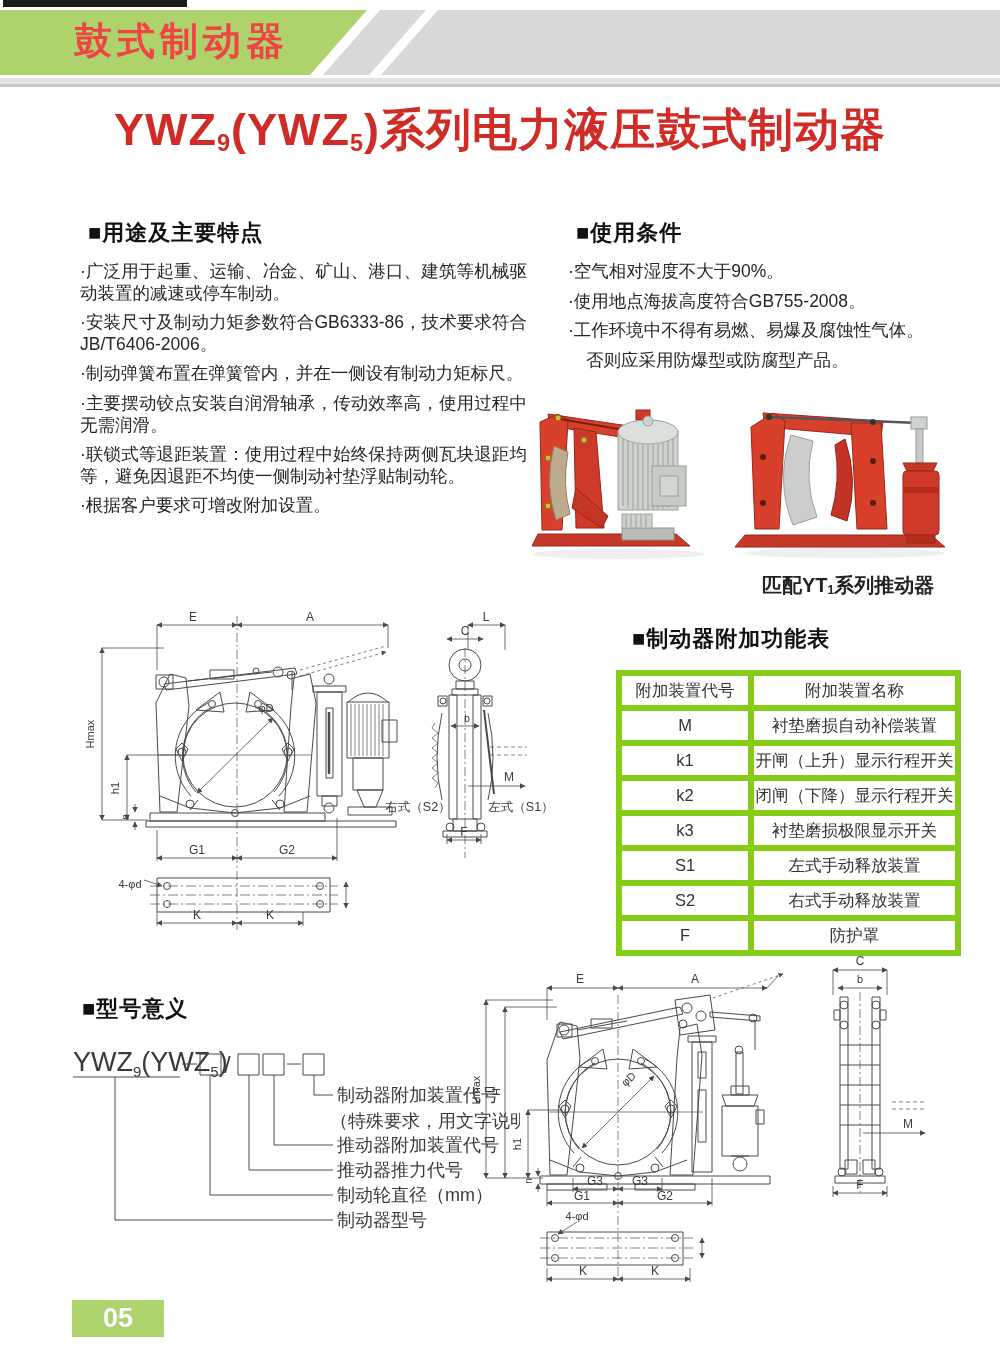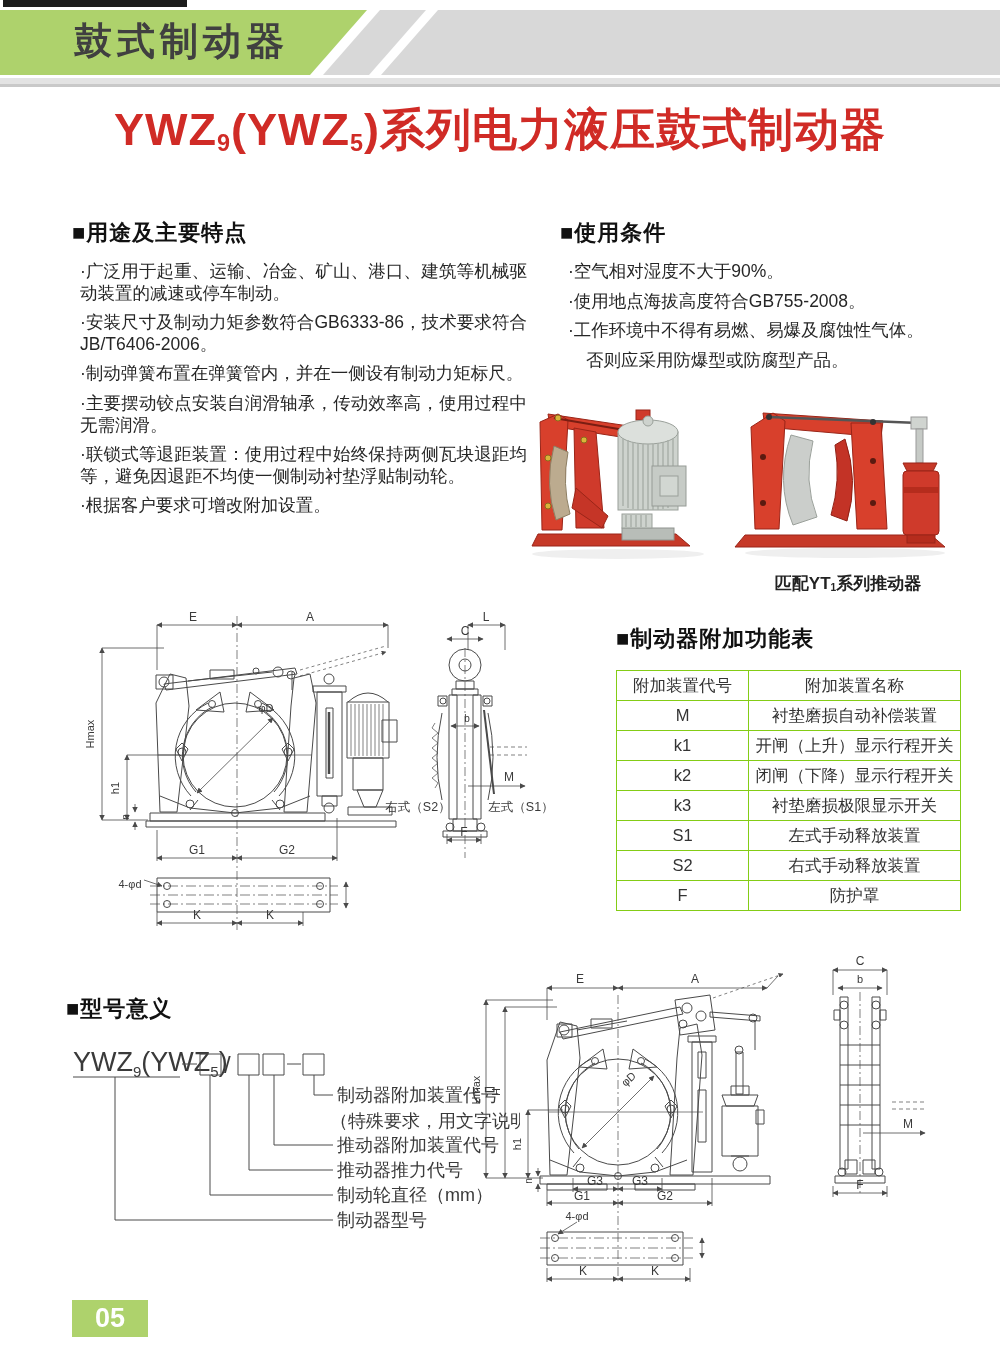--- a/index.html
+++ b/index.html
@@ -1,39 +1,39 @@
 <!DOCTYPE html>
 <html><head>
 <meta charset="utf-8">
 <style>
   html,body{margin:0;padding:0;background:#ffffff;}
   .page{position:relative;width:1000px;height:1357px;background:#ffffff;overflow:hidden;
         font-family:"Liberation Sans","DejaVu Sans",sans-serif;color:#232323;}
   .abs{position:absolute;}
   
   .banner-text{position:absolute;left:74px;top:16px;font-size:38px;font-weight:bold;
-               color:#404040;letter-spacing:5px;}
+               color:#ef4444;letter-spacing:5px;}
   .page-title{position:absolute;left:0;top:100px;width:1000px;text-align:center;
               font-size:45px;font-weight:bold;color:#d02b26;letter-spacing:1px;}
   .page-title sub{font-size:0.52em;vertical-align:-0.25em;}
   
-  .sec-heading{margin:0 0 13px 0;font-size:22px;font-weight:bold;color:#111;letter-spacing:1px;}
+  .sec-heading{margin:0 0 13px 16px;font-size:22px;font-weight:bold;color:#111;letter-spacing:1px;}
   .bullets p{margin:8px;font-size:17.5px;line-height:21.6px;text-align:justify;color:#262626;}
   .bullets p.cont{padding-left:18px;}
   
   table.addon{border-collapse:collapse;width:345px;table-layout:fixed;}
-  table.addon th,table.addon td{border:1px solid #84cc16;font-weight:normal;
+  table.addon th,table.addon td{border:6px solid #84cc16;font-weight:normal;
       font-size:16.5px;color:#333;text-align:center;height:29px;padding:0;}
   table.addon col.c1{width:132px;}
   
   .photo-caption{position:absolute;left:735px;top:572px;width:226px;text-align:center;
-                 font-size:17px;font-weight:bold;color:#222;}
+                 font-size:20px;font-weight:bold;color:#222;}
   .photo-caption sub{font-size:0.6em;vertical-align:-0.2em;}
   
-  .page-num{position:absolute;left:72px;top:1300px;width:76px;height:37px;background:#aed26c;
+  .page-num{position:absolute;left:72px;top:1300px;width:92px;height:37px;background:#aed26c;
             color:#ffffff;font-size:27px;font-weight:bold;text-align:center;line-height:37px;}
   
   svg text{font-family:"Liberation Sans","DejaVu Sans",sans-serif;fill:#3a3a3a;}
   .dw line,.dw path,.dw rect,.dw circle,.dw polyline,.dw polygon,.dw ellipse{vector-effect:non-scaling-stroke;}
 </style>
 </head>
 <body>
 
 <div class="page">
 

